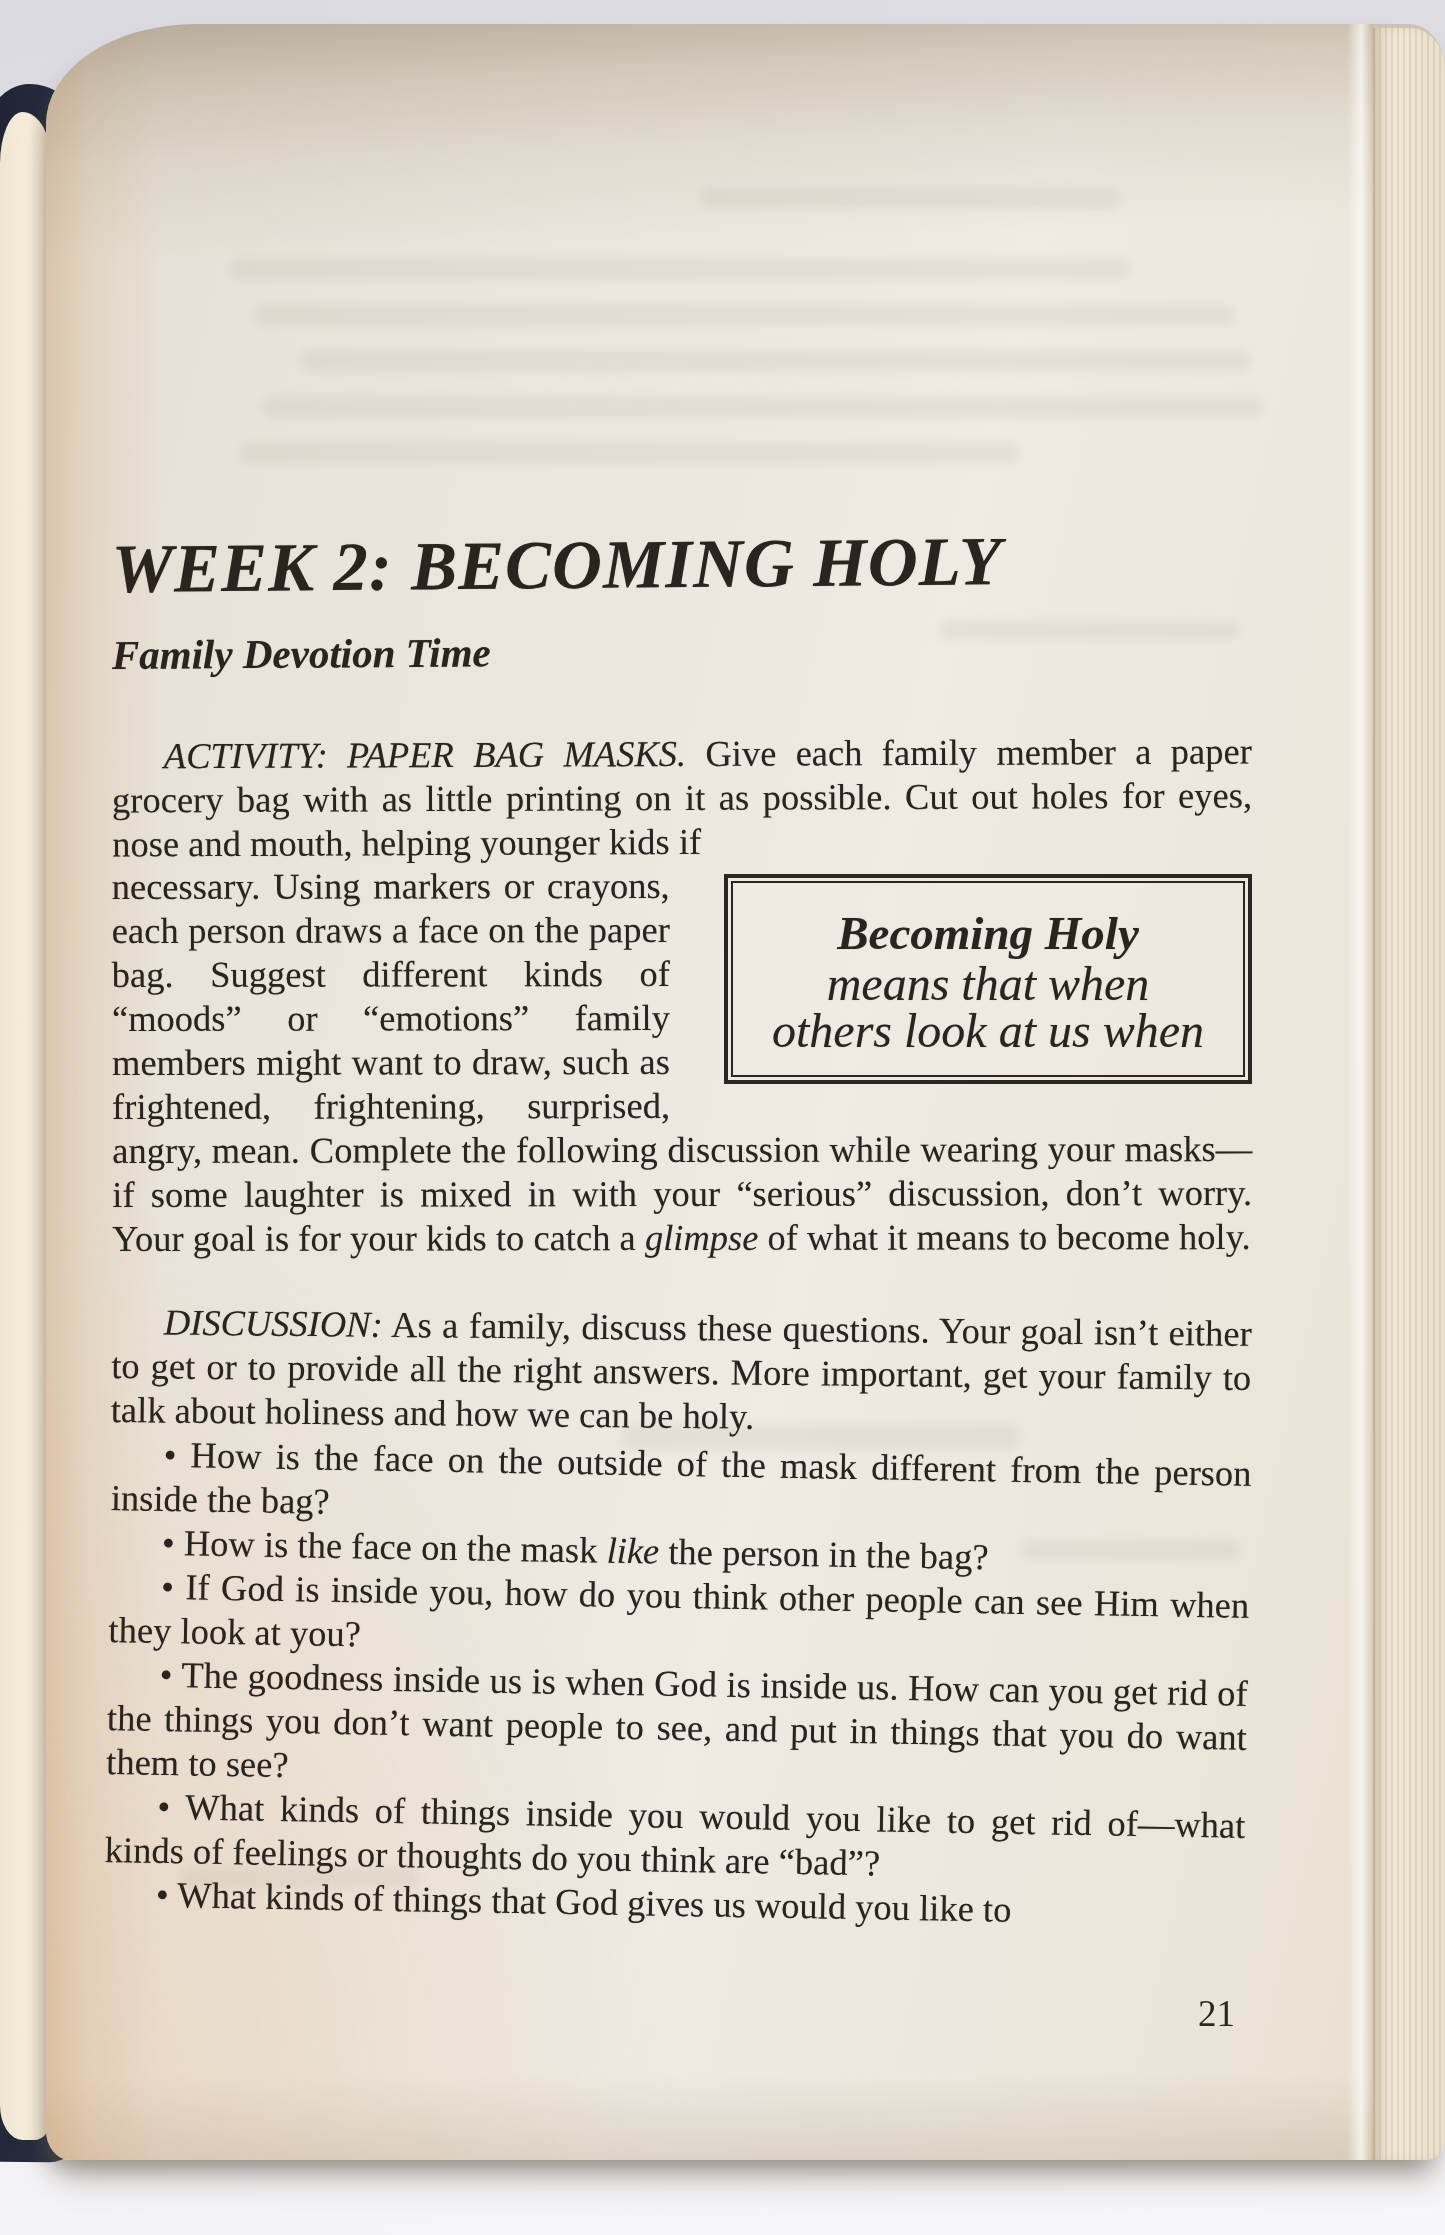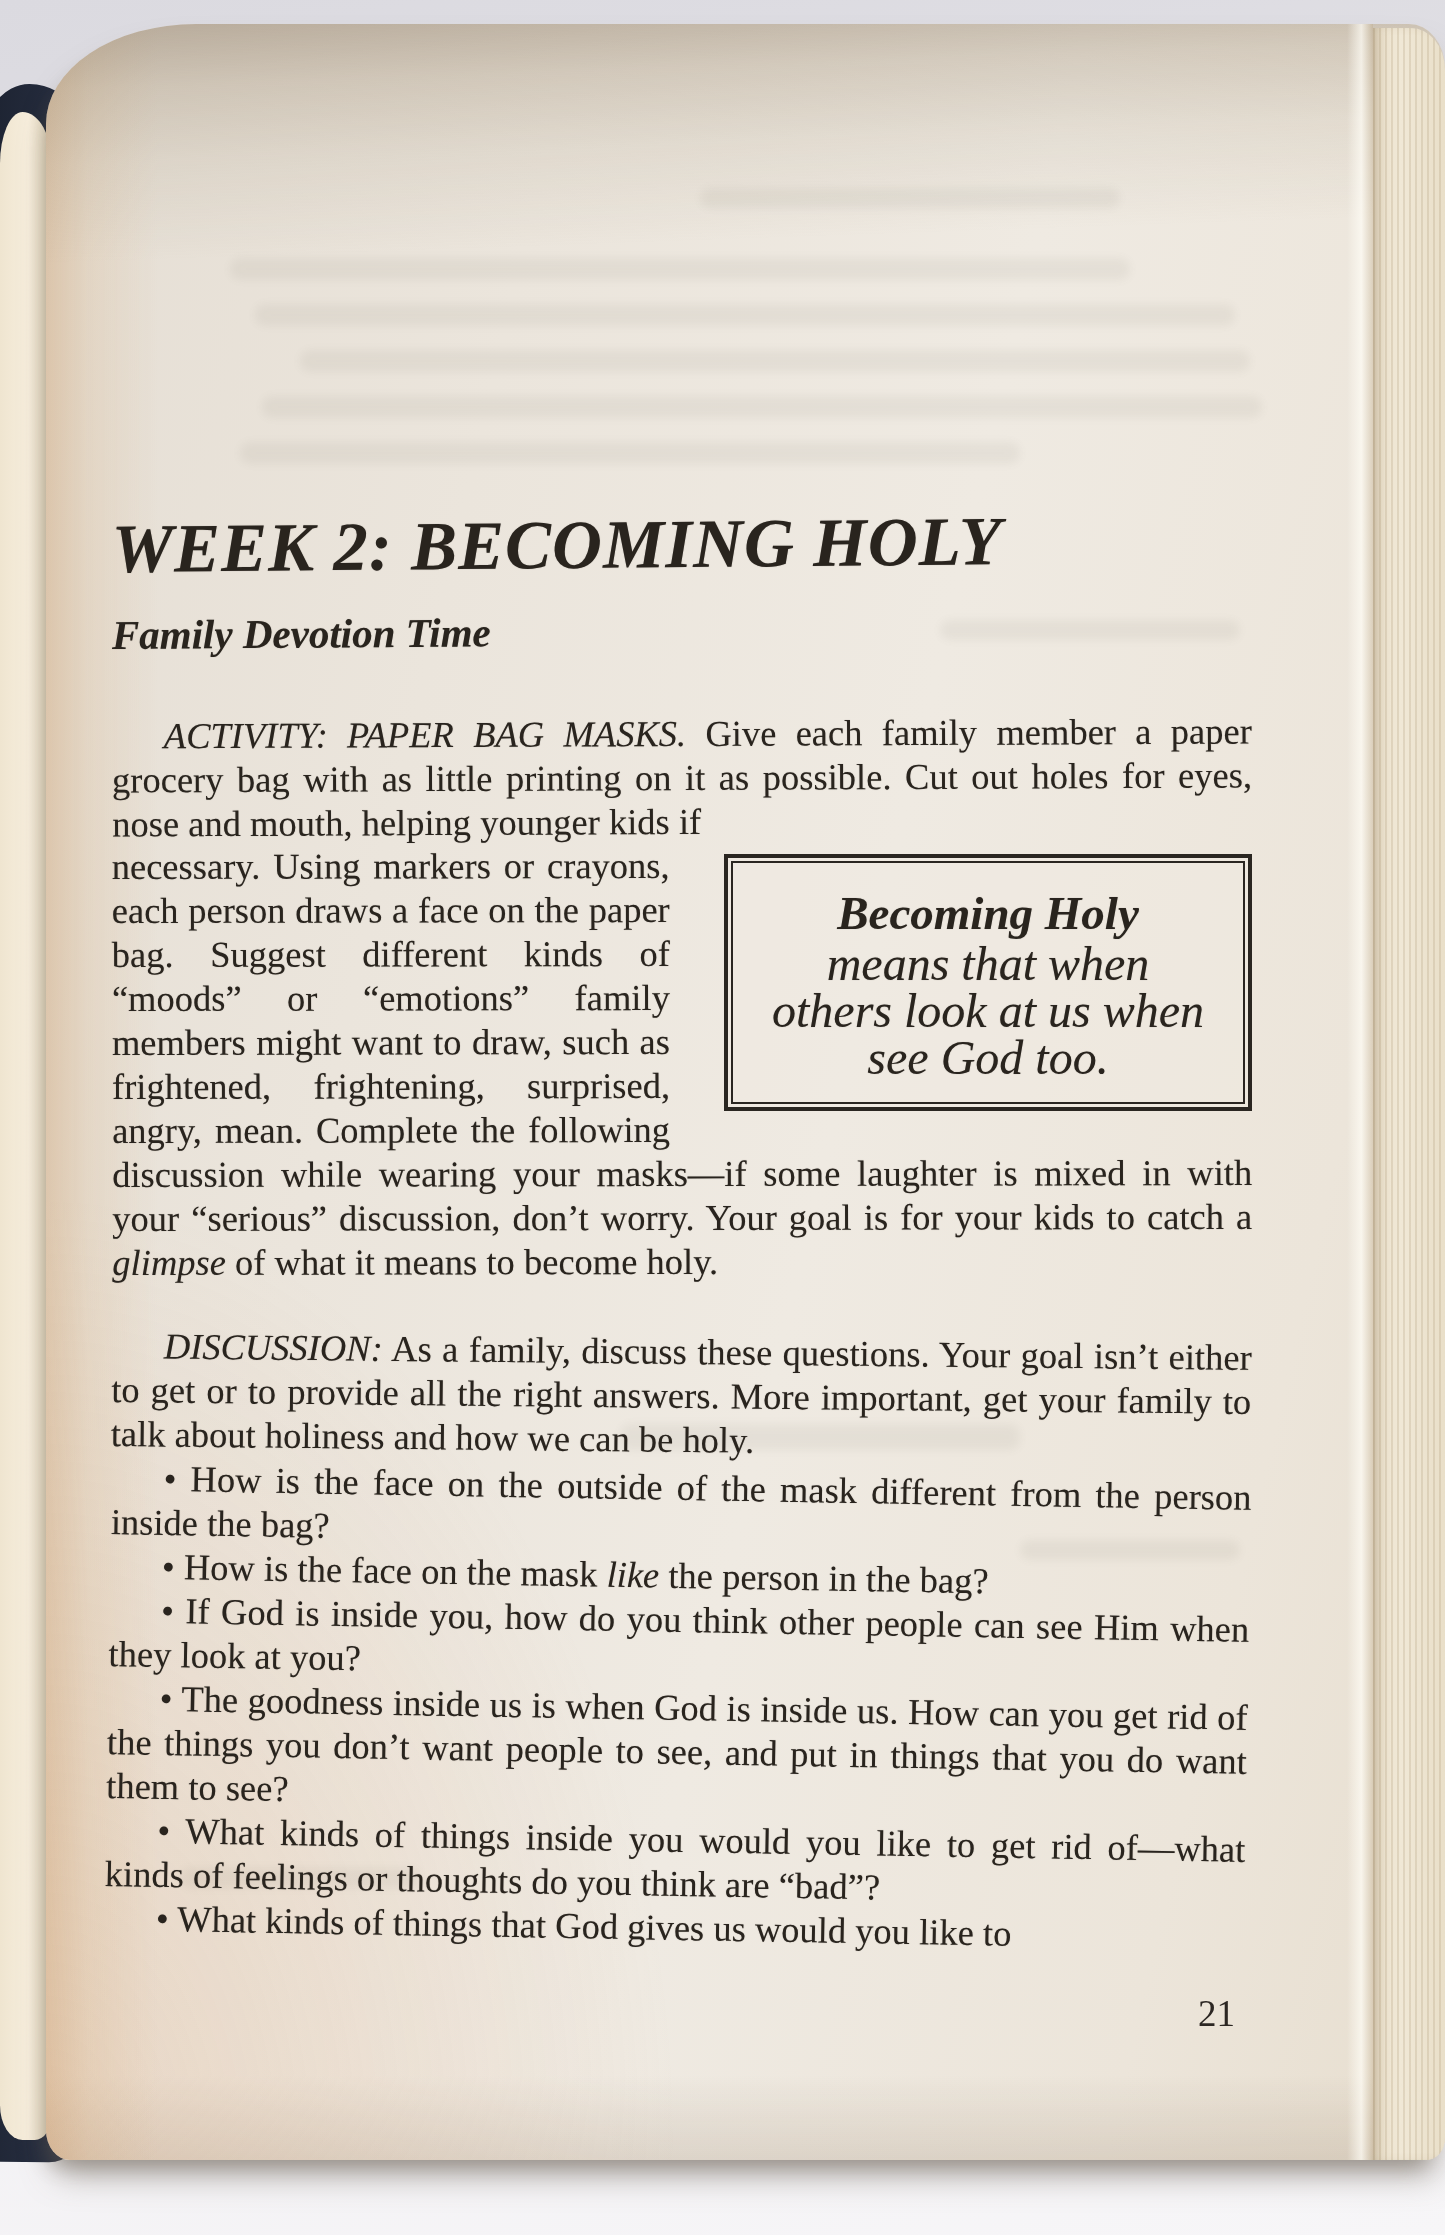--- a/index.html
+++ b/index.html
@@ -51,21 +51,21 @@
       repeating-linear-gradient(90deg, rgba(158,136,98,.20) 0 2px, rgba(0,0,0,0) 2px 6px),
       linear-gradient(90deg,#ece2cd,#f0e8d6 40%,#e9dfc9);
     box-shadow:inset 10px 0 14px -8px rgba(118,94,60,.45);
   }
 
   
   .ghost { position:absolute; background:#5f5b4c; opacity:.065; filter:blur(4px); border-radius:10px; pointer-events:none; }
 
   
   .content {
-    position:absolute; left:112px; top:512px; width:1140px; z-index:3;
+    position:absolute; left:112px; top:532px; width:1140px; z-index:3;
     color:#29241e; font-size:36.5px; line-height:44px; text-align:justify;
     text-shadow:0 0 1px rgba(45,40,33,.35);
   }
   .title {
     margin:0; font-size:69px; line-height:74px; font-style:italic; font-weight:bold;
     letter-spacing:1px; text-align:left; transform:rotate(-0.5deg); transform-origin:left bottom;
   }
   .subtitle {
     margin:26px 0 0; font-size:41px; line-height:46px; font-style:italic; font-weight:bold;
     text-align:left; transform:rotate(-0.4deg); transform-origin:left bottom;
@@ -119,21 +119,20 @@
 
     <h1 class="title">WEEK 2: BECOMING HOLY</h1>
     <h2 class="subtitle">Family Devotion Time</h2>
 
     <p class="lead"><i>ACTIVITY: PAPER BAG MASKS.</i><span> Give each family member a paper grocery bag with as little printing on it as possible. Cut out holes for eyes, nose and mouth, helping younger kids if</span></p>
 
     <div class="callout">
       <div class="callout-heading">Becoming Holy</div>
       <div class="callout-line">means that when</div>
       <div class="callout-line">others look at us when</div>
-      <div class="callout-line">see God too.</div>
     </div>
 
     <p class="wrap-para"><span>necessary. Using markers or crayons, each person draws a face on the paper bag. Suggest different kinds of “moods” or “emotions” family members might want to draw, such as frightened, frightening, surprised, angry, mean. Complete the following discussion while wearing your masks—if some laughter is mixed in with your “serious” discussion, don’t worry. Your goal is for your kids to catch a </span><i>glimpse</i><span> of what it means to become holy.</span></p>
 
     <p class="discussion"><i>DISCUSSION:</i><span> As a family, discuss these questions. Your goal isn’t either to get or to provide all the right answers. More important, get your family to talk about holiness and how we can be holy.</span></p>
 
     <ul class="questions">
         <li><span>• </span>How is the face on the outside of the mask different from the person inside the bag?</li>
         <li><span>• </span>How is the face on the mask <i>like</i> the person in the bag?</li>
         <li><span>• </span>If God is inside you, how do you think other people can see Him when they look at you?</li>

